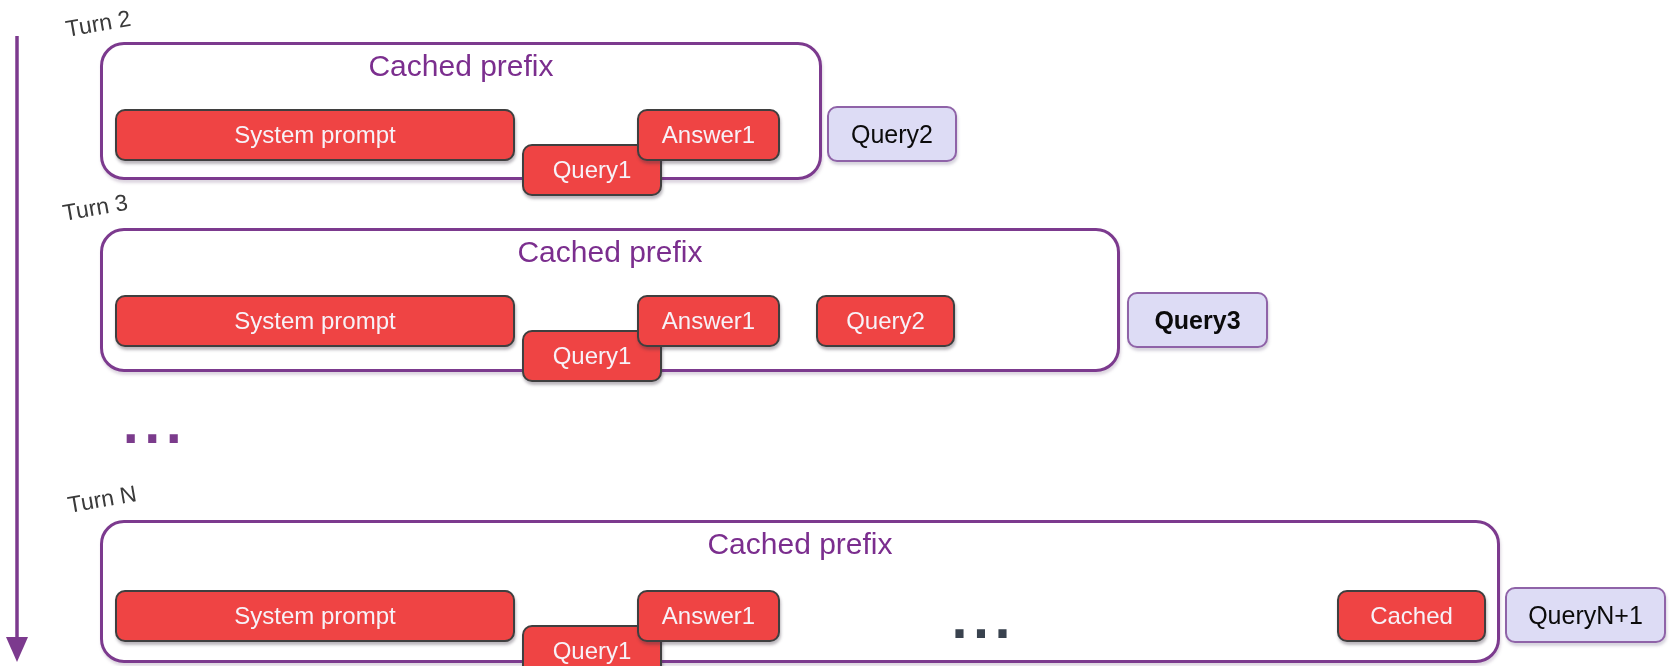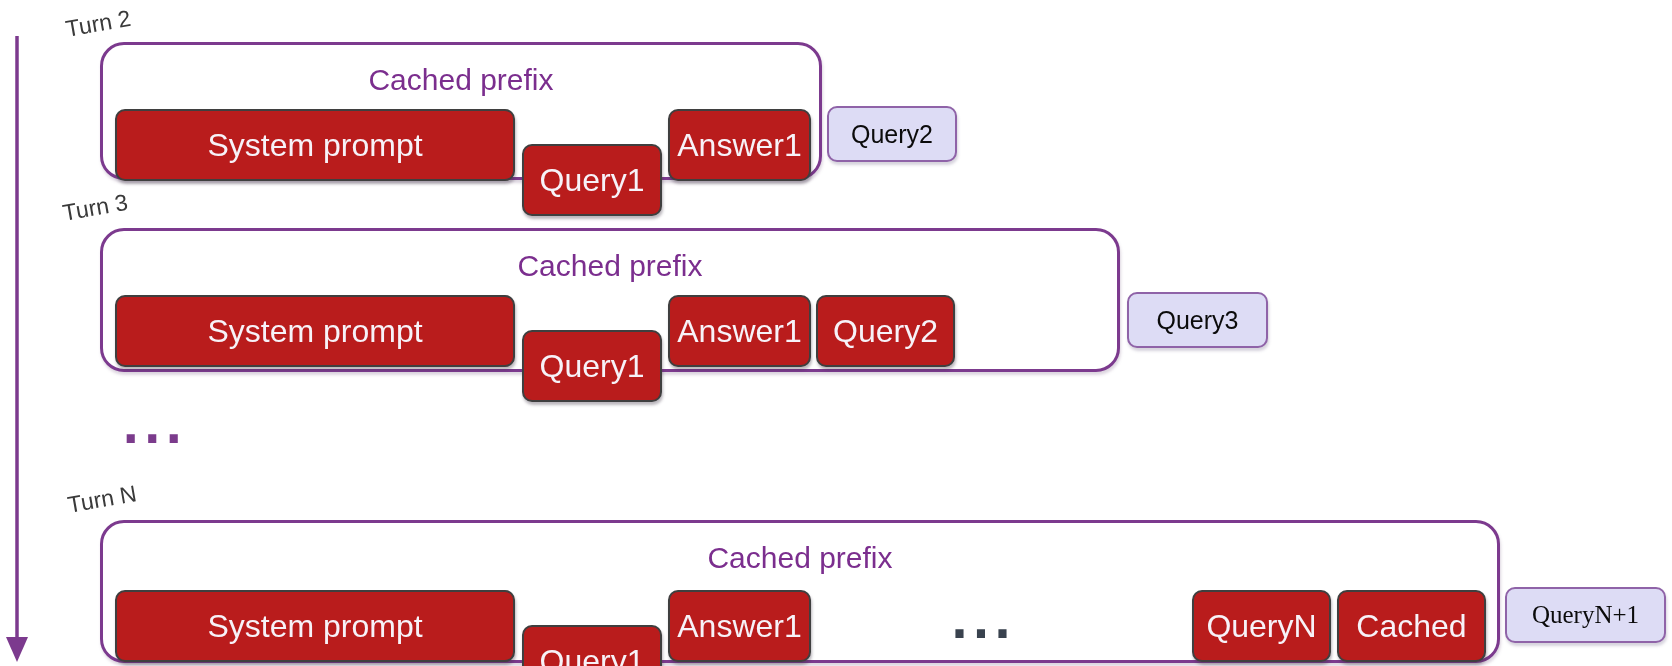--- a/index.html
+++ b/index.html
@@ -33,44 +33,44 @@
     box-shadow: 1px 3px 3px rgba(120, 90, 130, 0.25);
   }
   .row1-outer { left: 100px; top: 42px;  width: 716px;  height: 132px; }
   .row2-outer { left: 100px; top: 228px; width: 1014px; height: 138px; }
   .row3-outer { left: 100px; top: 520px; width: 1394px; height: 137px; }
 
   .cached-title {
     text-align: center;
     color: #7b2e8e;
     font-size: 30px;
-    padding-top: 18px;
+    padding-top: 4px;
     line-height: 1.1;
   }
 
   .seg {
     position: absolute;
-    height: 72px;
-    background: #b91c1c;
+    height: 52px;
+    background: #ef4444;
     border: 2.5px solid #3f3f3f;
     border-radius: 10px;
     color: #f7f2f8;
-    font-size: 32px;
+    font-size: 24px;
     display: flex;
     align-items: center;
     justify-content: center;
     box-sizing: border-box;
     box-shadow: 1px 3px 3px rgba(60, 50, 65, 0.35);
     white-space: nowrap;
   }
   .row1-outer .seg, .row2-outer .seg { top: 64px; }
   .row3-outer .seg { top: 67px; }
   .seg-sys { left: 12px;   width: 400px; }
   .seg-q1  { left: 419px;  width: 140px; margin-top: 35px; }
-  .seg-a1  { left: 565px;  width: 143px; }
+  .seg-a1  { left: 534px;  width: 143px; }
   .seg-q2  { left: 713px;  width: 139px; }
   .seg-a2  { left: 858px;  width: 144px; }
   .seg-qn  { left: 1089px; width: 139px; }
   .seg-an  { left: 1234px; width: 149px; }
 
   .newq {
     position: absolute;
     height: 56px;
     background: #dddcf5;
     border: 2px solid #8f63a8;
@@ -78,22 +78,22 @@
     color: #0b0b0b;
     font-size: 25px;
     display: flex;
     align-items: center;
     justify-content: center;
     box-sizing: border-box;
     box-shadow: 1px 3px 3px rgba(90, 80, 120, 0.25);
     white-space: nowrap;
   }
   .newq-2  { left: 827px;  top: 106px; width: 130px; }
-  .newq-3  { left: 1127px; top: 292px; width: 141px; }
-  .newq-n1 { left: 1505px; top: 587px; width: 161px; font-family: Liberation Serif, serif; }
+  .newq-3  { left: 1127px; top: 292px; width: 141px; font-weight: bold; }
+  .newq-n1 { left: 1505px; top: 587px; width: 161px; }
 
   .ellipsis {
     position: absolute;
     font-weight: 700;
     font-size: 46px;
     letter-spacing: 4px;
     line-height: 1;
     font-family: "DejaVu Sans", sans-serif;
   }
   .mid-ellipsis   { left: 122px; top: 404px; color: #7b3b8c; }
@@ -130,18 +130,17 @@
 
   <div class="ellipsis mid-ellipsis">...</div>
 
   <div class="turn-label label-3">Turn N</div>
   <div class="outer row3-outer">
     <div class="cached-title">Cached prefix</div>
     <div class="seg seg-sys">System prompt</div>
     <div class="seg seg-q1">Query1</div>
     <div class="seg seg-a1">Answer1</div>
     <div class="ellipsis inner-ellipsis">...</div>
-    <div class="seg seg-qn">QueryN</div>
     <div class="seg seg-an">Cached</div>
   </div>
   <div class="newq newq-n1">QueryN+1</div>
 
 </div>
 
 </body></html>

